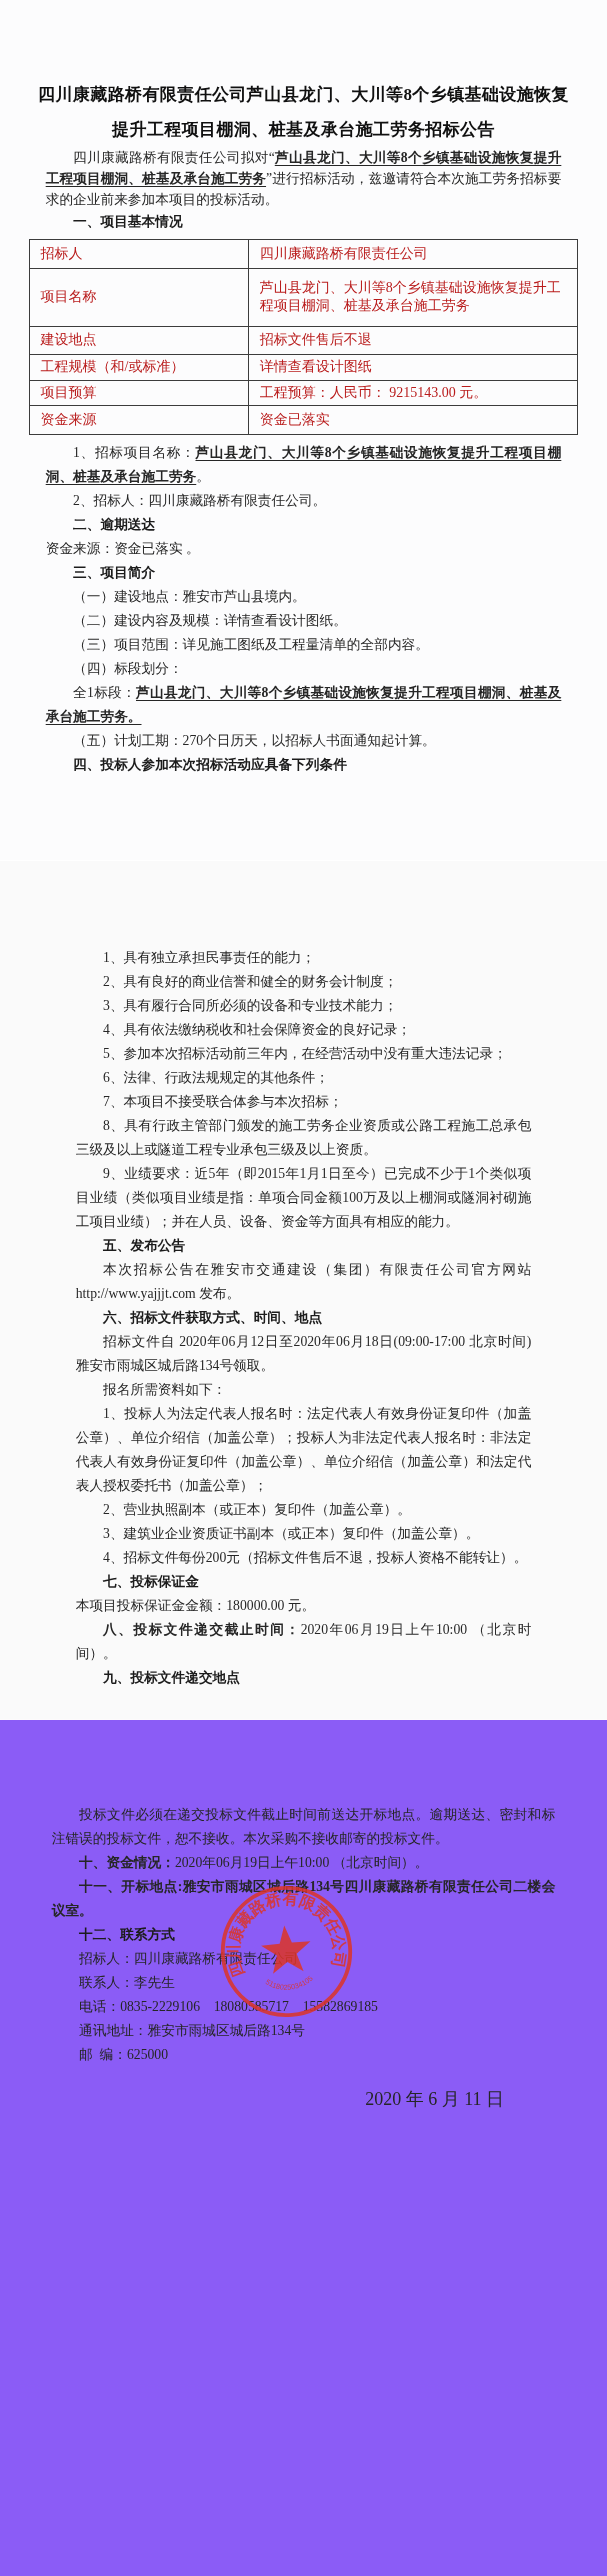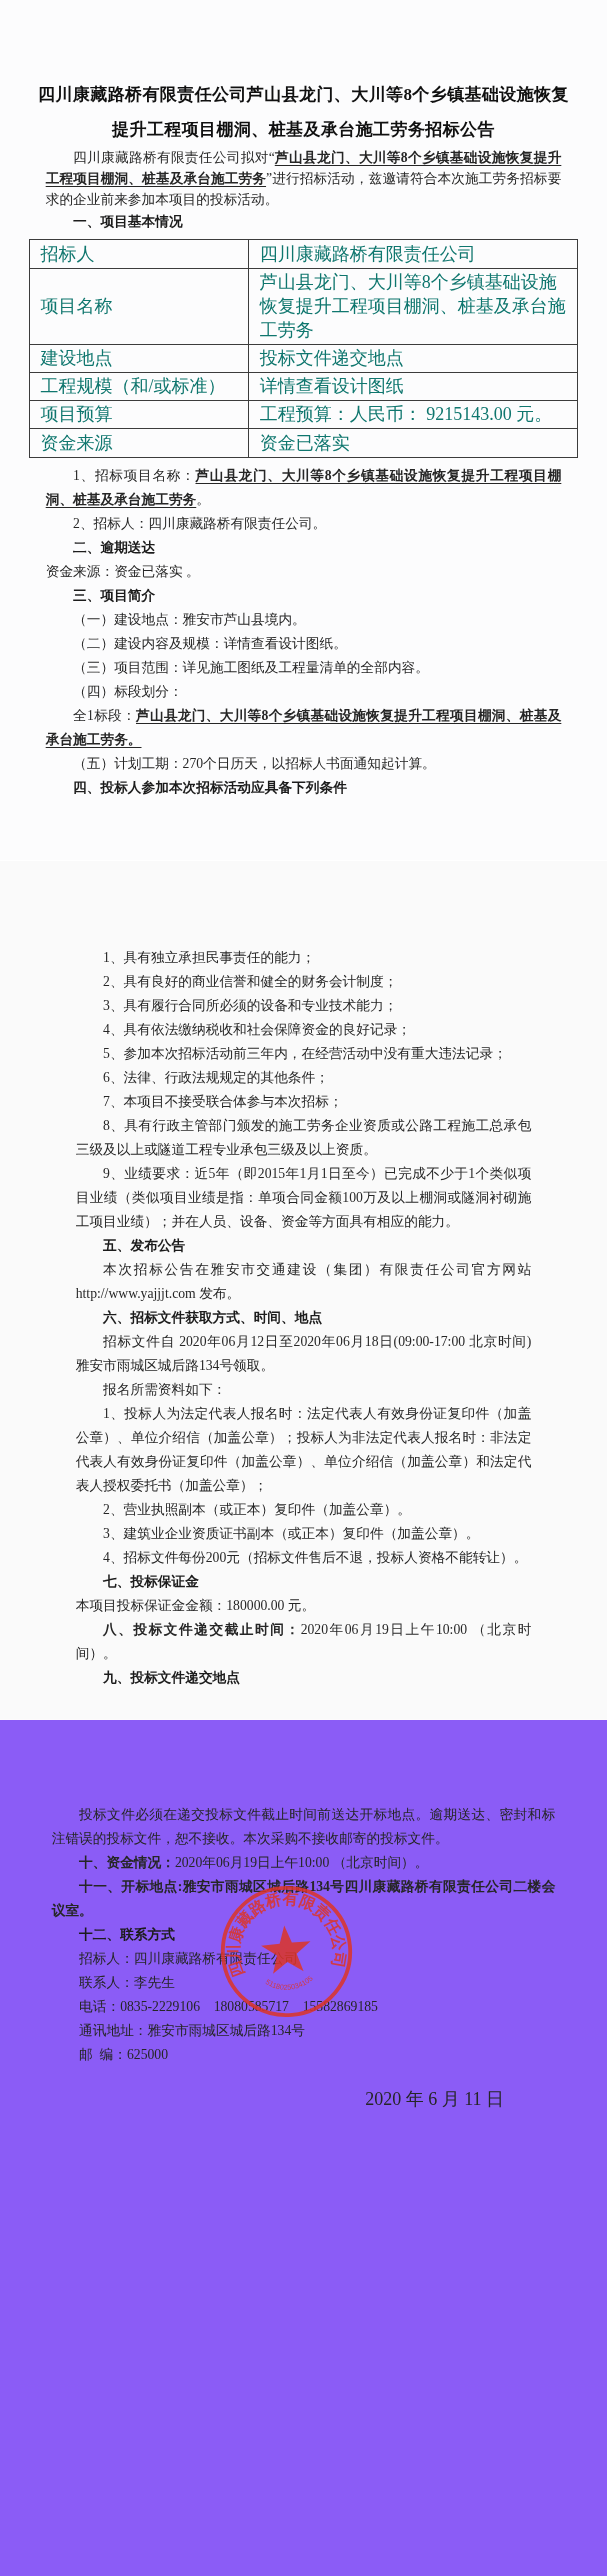--- a/index.html
+++ b/index.html
@@ -19,21 +19,21 @@
   }
   p, h3 { margin:0 16.7px; font-size:13.7px; line-height:24px; text-align:justify; }
   .indent { text-indent:2em; }
   .bold { font-weight:bold; }
   h3 { font-size:13.7px; font-weight:bold; color:#1c1c1c; }
   .intro { line-height:21px; }
   .em {
     font-weight:bold; text-decoration:underline; text-underline-offset:3px;
   }
   table.info {
-    width:100%; border-collapse:collapse; margin-top:4.6px; font-size:18px; color:#0f766e;
+    width:100%; border-collapse:collapse; margin-top:4.6px; font-size:14px; color:#b91c1c;
   }
   table.info td { border:0.8px solid #3c3c3c; padding:1.5px 10.6px; vertical-align:middle; }
   td.lbl { width:40%; padding-left:15px; }
   tr.r1 { height:29px; } tr.r2 { height:58px; } tr.r3 { height:28px;margin-top:31px; }
   tr.r4 { height:26.6px; } tr.r5 { height:25px; } tr.r6 { height:29px; }
   .mt8 { margin-top:6px; }
   .contact-line { white-space:pre-wrap; }
   .doc-date { text-align:right; margin:20px 68px 0 16.7px; font-size:18px; }
 
   .seal {
@@ -56,21 +56,21 @@
       <tr class="r1">
         <td class="lbl">招标人</td>
         <td>四川康藏路桥有限责任公司</td>
       </tr>
       <tr class="r2">
         <td class="lbl">项目名称</td>
         <td>芦山县龙门、大川等8个乡镇基础设施恢复提升工程项目棚洞、桩基及承台施工劳务</td>
       </tr>
       <tr class="r3">
         <td class="lbl">建设地点</td>
-        <td>投标文件递交地点</td>
+        <td>招标文件售后不退</td>
       </tr>
       <tr class="r4">
         <td class="lbl">工程规模（和/或标准）</td>
         <td>详情查看设计图纸</td>
       </tr>
       <tr class="r5">
         <td class="lbl">项目预算</td>
         <td>工程预算：人民币：  9215143.00 元。</td>
       </tr>
       <tr class="r6">

